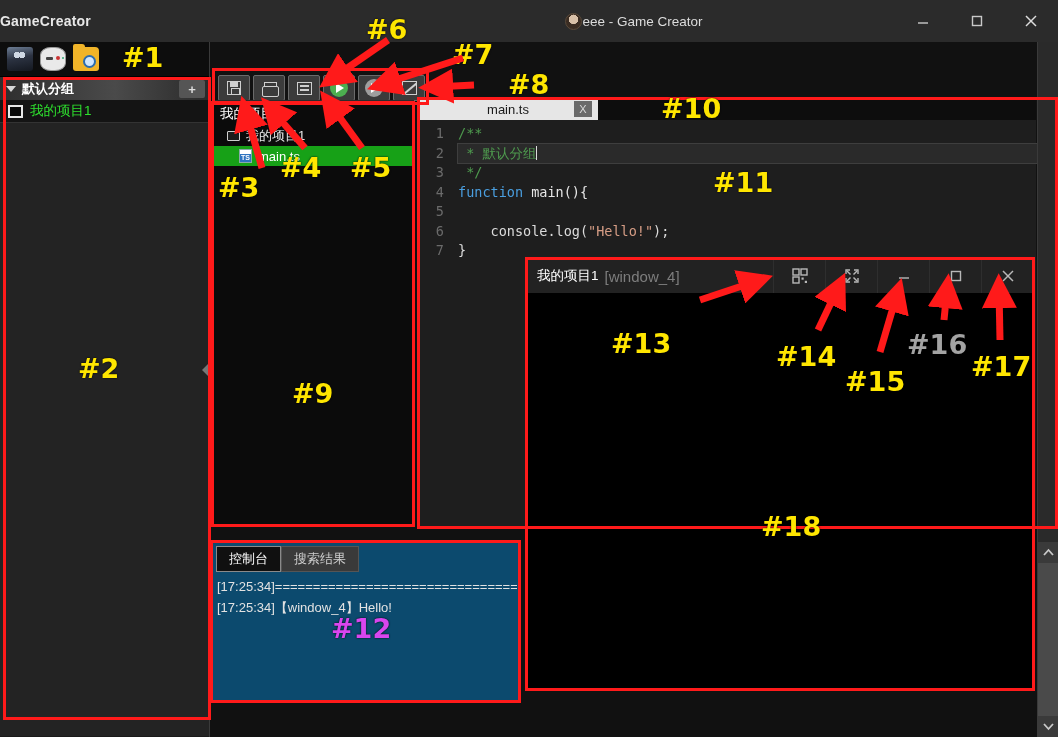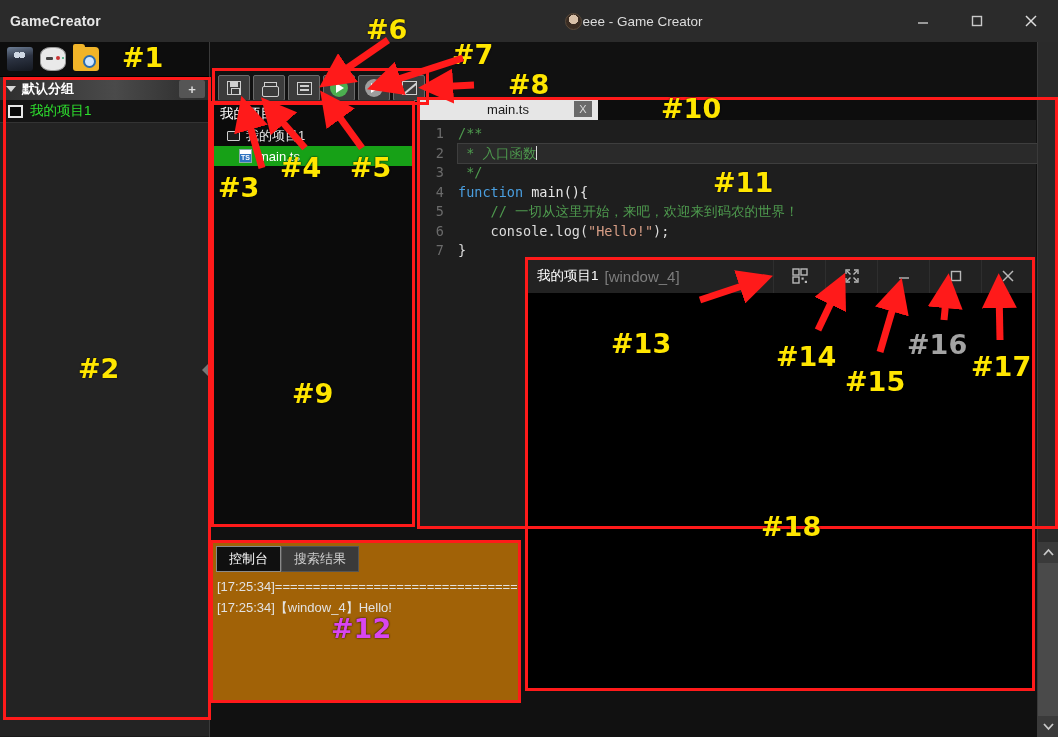--- a/index.html
+++ b/index.html
@@ -9,21 +9,21 @@
     font-family: "Liberation Sans", "DejaVu Sans", sans-serif;
     overflow: hidden;
   }
   #root { position: relative; width: 1058px; height: 737px; background: #111; }
 
   
   .app-titlebar {
     position: absolute; left: 0; top: 0; width: 210px; height: 42px;
     background: #2b2b2b; color: #e8e8e8;
     font-size: 14px; font-weight: bold; display: flex; align-items: center;
-    padding-left: 10px; letter-spacing: .2px;
+    letter-spacing: .2px;
   }
   .win-titlebar {
     position: absolute; left: 210px; top: 0; width: 848px; height: 42px;
     background: #2b2b2b; display: flex; align-items: center;
   }
   .win-title-center {
     position: absolute; left: 0; right: 0; display: flex; align-items: center;
     justify-content: center; pointer-events: none;
   }
   .win-title-text { color: #dcdcdc; font-size: 13.5px; }
@@ -170,21 +170,21 @@
   .c-str { color: #d69d85; }
   .c-plain { color: #dcdcdc; }
   .active-line {
     background: #2a2a2a; outline: 1px solid #3e3e3e; display:inline-block; padding-right:520px;
   }
   .caret { display:inline-block; width:1px; height:14px; background:#dcdcdc; vertical-align:-2px; }
 
   
   .console-panel {
     position: absolute; left: 212px; top: 542px; width: 308px; height: 160px;
-    background: #a16207; border: 1px solid #2c2c2c;
+    background: #0c4a6e; border: 1px solid #2c2c2c;
   }
   .console-tabs { display: flex; gap: 0; padding: 3px 3px 0 3px; }
   .ctab {
     padding: 3px 12px; font-size: 13px; color: #cfcfcf; background:#3a3a3a; border:1px solid #555;
   }
   .ctab.active { background: #101010; color: #fff; border-color:#8a8a8a; }
   .console-body { padding: 4px 2px 0 4px; color:#e2e2e2; font-size: 13px; line-height: 21px; overflow: hidden; }
   .cline-log { white-space: nowrap; overflow: hidden; }
 
   
@@ -320,33 +320,32 @@
         <span class="tab-close">X</span>
       </div>
     </div>
     <div class="code" id="code-area">
         <div class="cline">
           <span class="lnum">1</span>
           <span class="ctext"><span class="c-comment">/**</span></span>
         </div>
         <div class="cline">
           <span class="lnum">2</span>
-          <span class="ctext"><span class="active-line"><span class="c-comment"> * 入口函数</span><i class="caret"></i></span></span>
+          <span class="ctext"><span class="active-line"><span class="c-comment"> * 默认分组</span><i class="caret"></i></span></span>
         </div>
         <div class="cline">
           <span class="lnum">3</span>
           <span class="ctext"><span class="c-comment"> */</span></span>
         </div>
         <div class="cline">
           <span class="lnum">4</span>
           <span class="ctext"><span class="c-kw">function </span><span class="c-fn">main(){</span></span>
         </div>
         <div class="cline">
           <span class="lnum">5</span>
-          <span class="ctext"><span class="c-comment">    // 一切从这里开始，来吧，欢迎来到码农的世界！</span></span>
         </div>
         <div class="cline">
           <span class="lnum">6</span>
           <span class="ctext"><span class="c-plain">    console.log(</span><span class="c-str">"Hello!"</span><span class="c-plain">);</span></span>
         </div>
         <div class="cline">
           <span class="lnum">7</span>
           <span class="ctext"><span class="c-plain">}</span></span>
         </div>
       </div>

